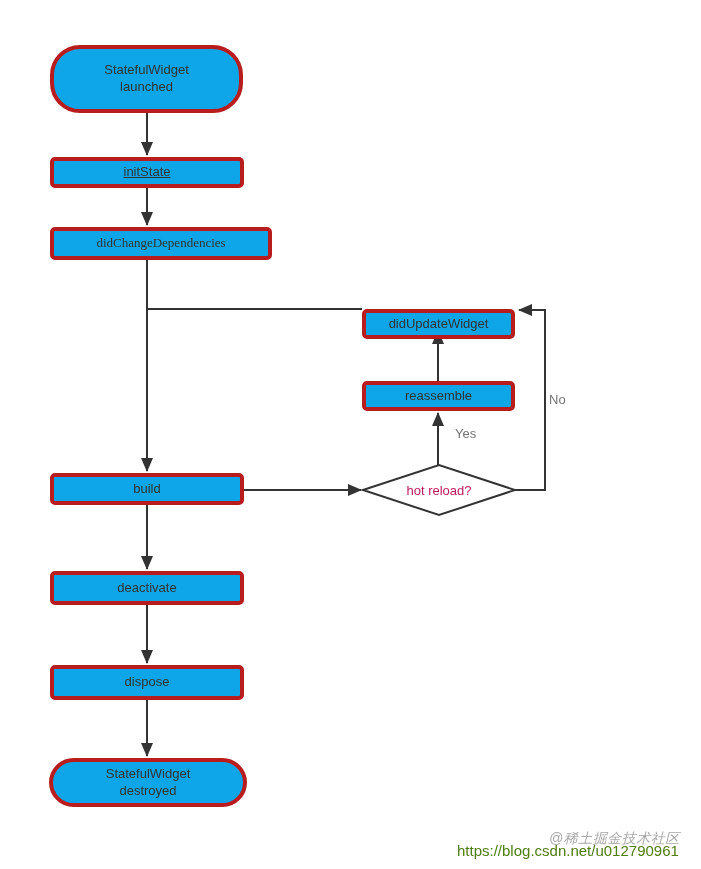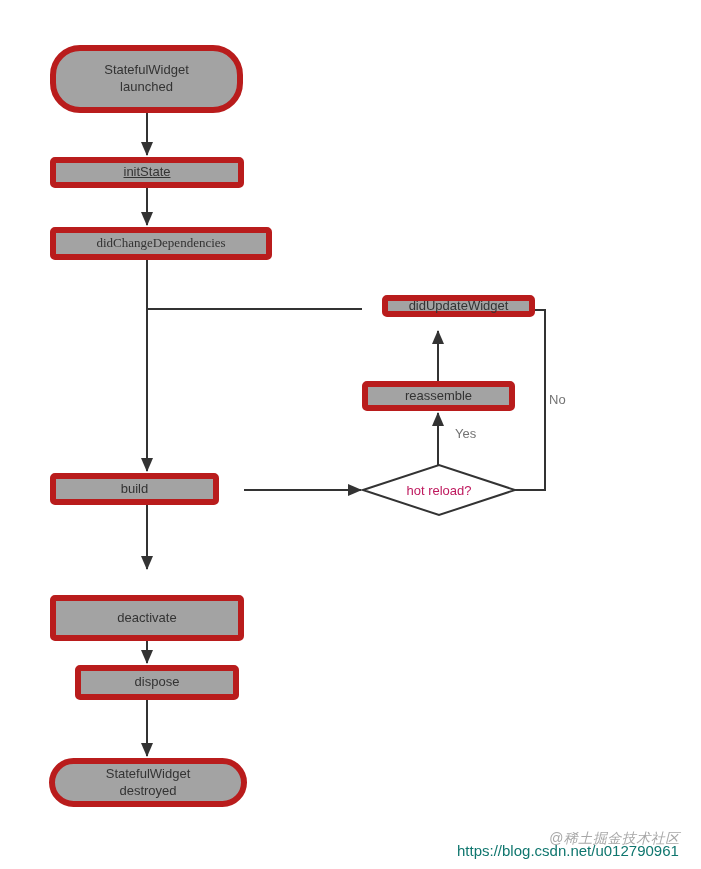--- a/index.html
+++ b/index.html
@@ -16,40 +16,40 @@
     overflow: hidden;
   }
   .connectors {
     position: absolute;
     left: 0; top: 0;
     width: 701px; height: 869px;
   }
   .node {
     position: absolute;
     box-sizing: border-box;
-    border: 6px solid #b91c1c;
+    border: 4px solid #b91c1c;
     border-radius: 5px;
-    background: #a3a3a3;
+    background: #0ea5e9;
     display: flex;
     align-items: center;
     justify-content: center;
     text-align: center;
     font-size: 13px;
     color: #333333;
     white-space: pre-line;
     line-height: 1.3;
   }
   .node.stadium-top    { left: 50px;  top: 45px;  width: 193px; height: 68px; border-radius: 30px; }
   .node.rect-initstate { left: 50px;  top: 157px; width: 194px; height: 31px; text-decoration: underline; }
   .node.rect-didchange { left: 50px;  top: 227px; width: 222px; height: 33px; font-family: Liberation Serif, serif; }
-  .node.rect-didupdate { left: 362px; top: 295px; width: 153px; height: 22px; margin-left: 20px; }
+  .node.rect-didupdate { left: 362px; top: 309px; width: 153px; height: 30px; }
   .node.rect-reassemble{ left: 362px; top: 381px; width: 153px; height: 30px; }
-  .node.rect-build     { left: 50px;  top: 473px; width: 169px; height: 32px; }
-  .node.rect-deactivate{ left: 50px;  top: 571px; width: 194px; height: 46px; margin-top: 24px; }
-  .node.rect-dispose   { left: 50px;  top: 665px; width: 164px; height: 35px; margin-left: 25px; }
+  .node.rect-build     { left: 50px;  top: 473px; width: 194px; height: 32px; }
+  .node.rect-deactivate{ left: 50px;  top: 571px; width: 194px; height: 34px; }
+  .node.rect-dispose   { left: 50px;  top: 665px; width: 194px; height: 35px; }
   .node.stadium-bottom { left: 49px;  top: 758px; width: 198px; height: 49px; border-radius: 25px; }
   .diamond-label {
     position: absolute;
     left: 363px; top: 465px;
     width: 152px; height: 50px;
     display: flex;
     align-items: center;
     justify-content: center;
     font-size: 13px;
     color: #be185d;
@@ -67,21 +67,21 @@
     left: 549px; top: 830px;
     font-size: 14px;
     color: #a8a8a8;
     letter-spacing: 0.5px;
     font-style: italic;
   }
   .watermark-url {
     position: absolute;
     left: 457px; top: 842px;
     font-size: 15px;
-    color: #0f766e;
+    color: #4d7c0f;
   }
 </style>
 </head>
 <body>
 
 <div class="canvas">
 
   <svg class="connectors" viewBox="0 0 701 869" xmlns="http://www.w3.org/2000/svg">
     <defs>
       <marker id="arrow" markerUnits="userSpaceOnUse" markerWidth="14" markerHeight="12" refX="13" refY="6" orient="auto">

